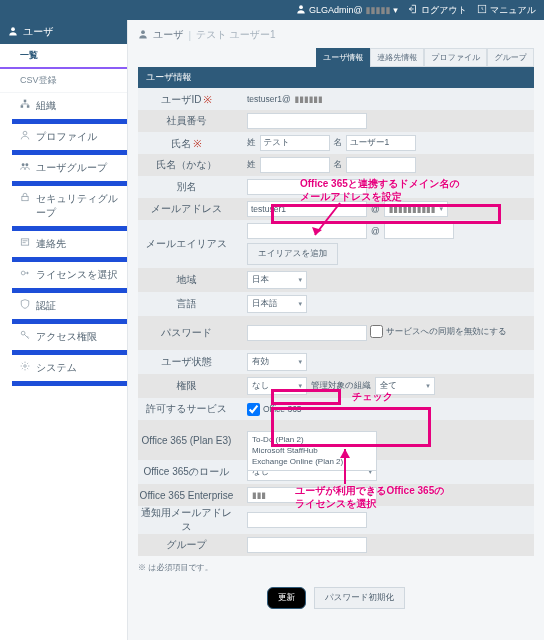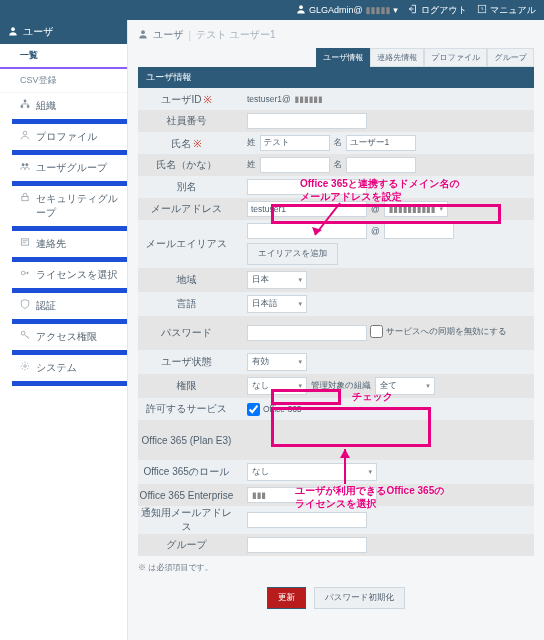--- a/index.html
+++ b/index.html
@@ -32,21 +32,21 @@
   .form-row.alt0 { background: #e5e5e5; }
   .flabel { width: 105px; text-align: center; padding-right: 8px; color: #4f606f; font-size: 10px; }
   .flabel .req { color: #c0392b; margin-left: 2px; }
   .fval { flex: 1; padding: 3px 4px; display: flex; align-items: center; gap: 4px; flex-wrap: wrap; color: #4f606f; font-size: 8.5px; }
   .fval input[type=text], .fval select { font-size: 8.5px; padding: 2px 3px; border: 1px solid #cfd7de; background: #fff; color: #4f606f; }
   .fval input[type=text] { width: 120px; }
   .small { width: 70px !important; }
   .att { color:#888; }
 
   .btn { font-size: 8.5px; padding: 4px 10px; border: 1px solid #cfd7de; background: #edf0f3; color: #4f606f; cursor: pointer; }
-  .btn.primary { background: #b91c1c; border-color: #2e5a7a; color: #fff; }
+  .btn.primary { background: #000000; border-color: #2e5a7a; color: #fff; border-radius: 6px; }
   .select-like { border: 1px solid #cfd7de; background: #fff; font-size: 8.5px; padding: 2px 4px; min-width: 60px; display:inline-flex; align-items:center; gap:4px; }
   .select-like::after { content:"▾"; color:#7a8a97; font-size:7px; margin-left:auto; }
 
   .mlist { border:1px solid #cfd7de; background:#fff; padding:2px 4px; font-size:8px; line-height:1.4; min-width:130px; }
 
   .callout { position: absolute; color: #e6007e; font-weight: bold; font-size: 10px; line-height: 1.3; pointer-events: none; text-shadow: 0 0 2px #fff; }
   .callout-box { position: absolute; border: 3px solid #e6007e; pointer-events: none; }
   .callout svg { overflow: visible; }
 
   .foot-note { font-size: 8px; color:#6b7a88; padding:6px 0; }
@@ -310,20 +310,32 @@
         <div class="fval">
           <label style="display:flex;align-items:center;gap:3px;">
             <input type="checkbox" checked="" style="">
             <span>Office 365</span>
           </label>
         </div>
       </div>
 
       <div class="form-row alt0" style="min-height:40px">
         <div class="flabel">Office 365 (Plan E3)</div>
+        <div class="fval">
+          <div style="position:relative">
+            <span class="select-like" style="min-width:130px">
+                <span>なし</span>
+              </span>
+            <div class="mlist" style="position:absolute;top:0;left:0;">
+              <div>To-Do (Plan 2)</div>
+              <div>Microsoft StaffHub</div>
+              <div>Exchange Online (Plan 2)</div>
+            </div>
+          </div>
+        </div>
       </div>
 
       <div class="form-row alt1">
         <div class="flabel">Office 365のロール</div>
         <div class="fval">
             <span class="select-like" style="min-width:130px">
               <span>なし</span>
             </span>
           </div>
       </div>

